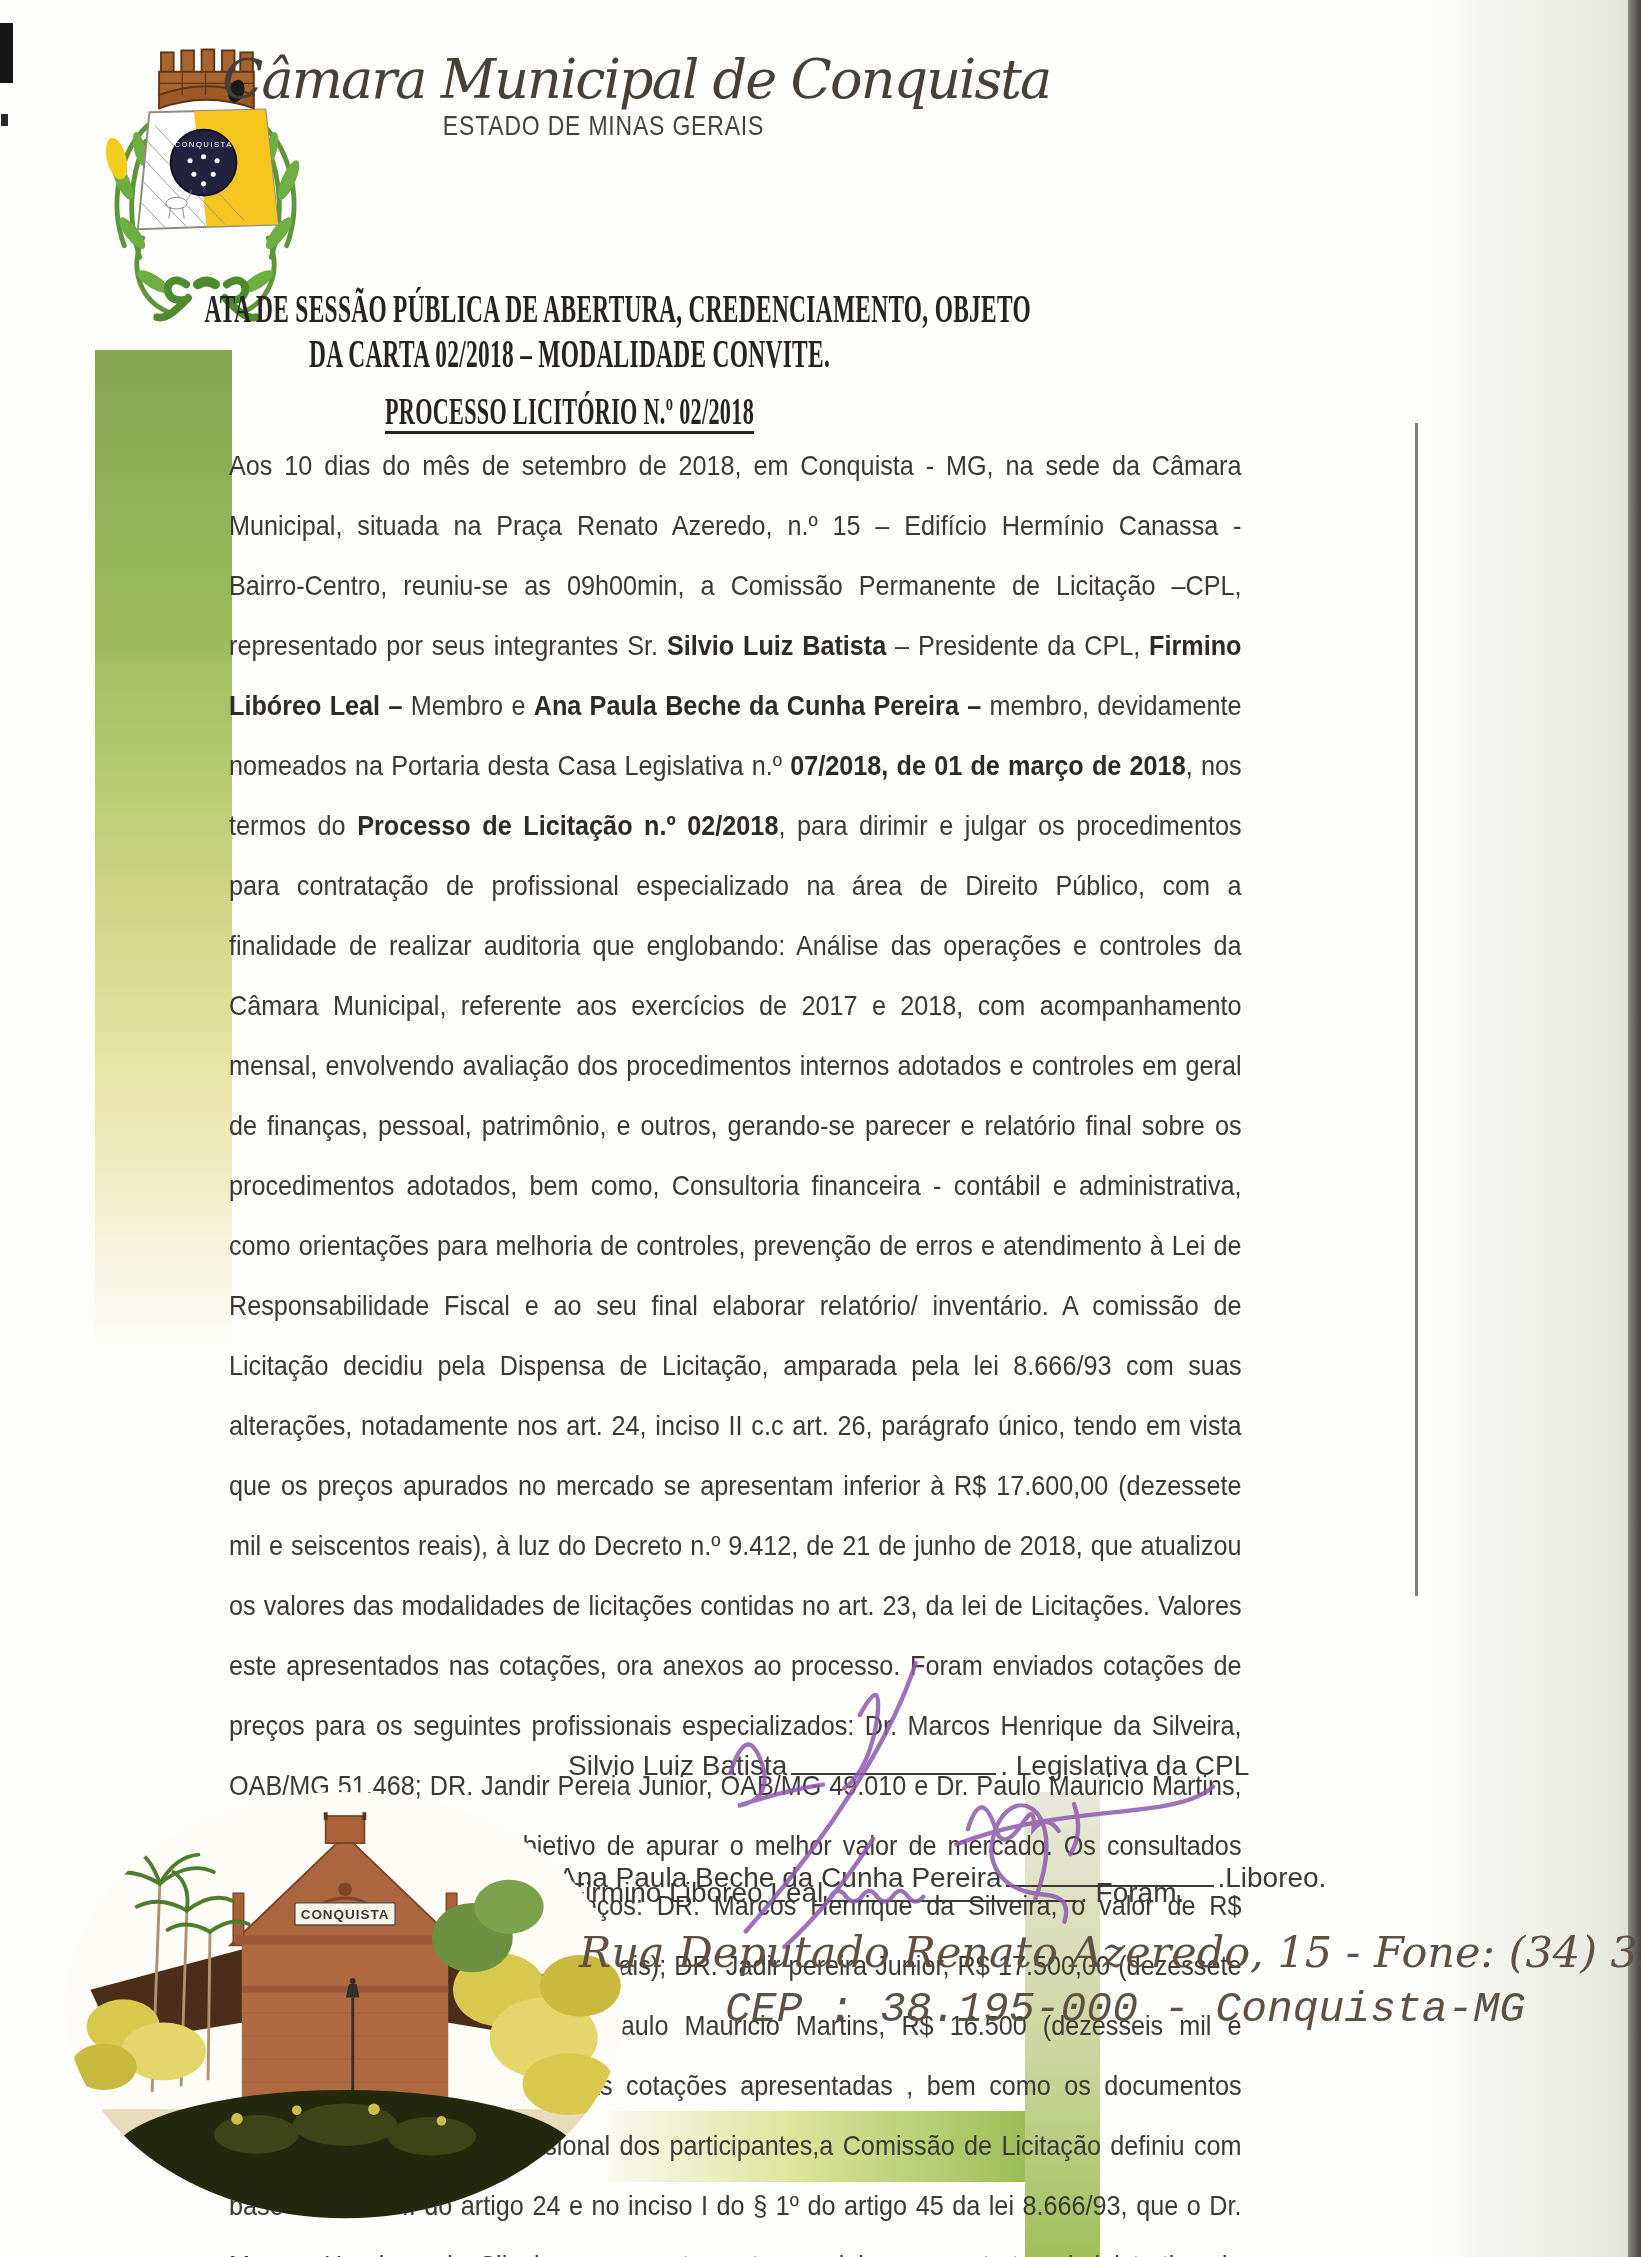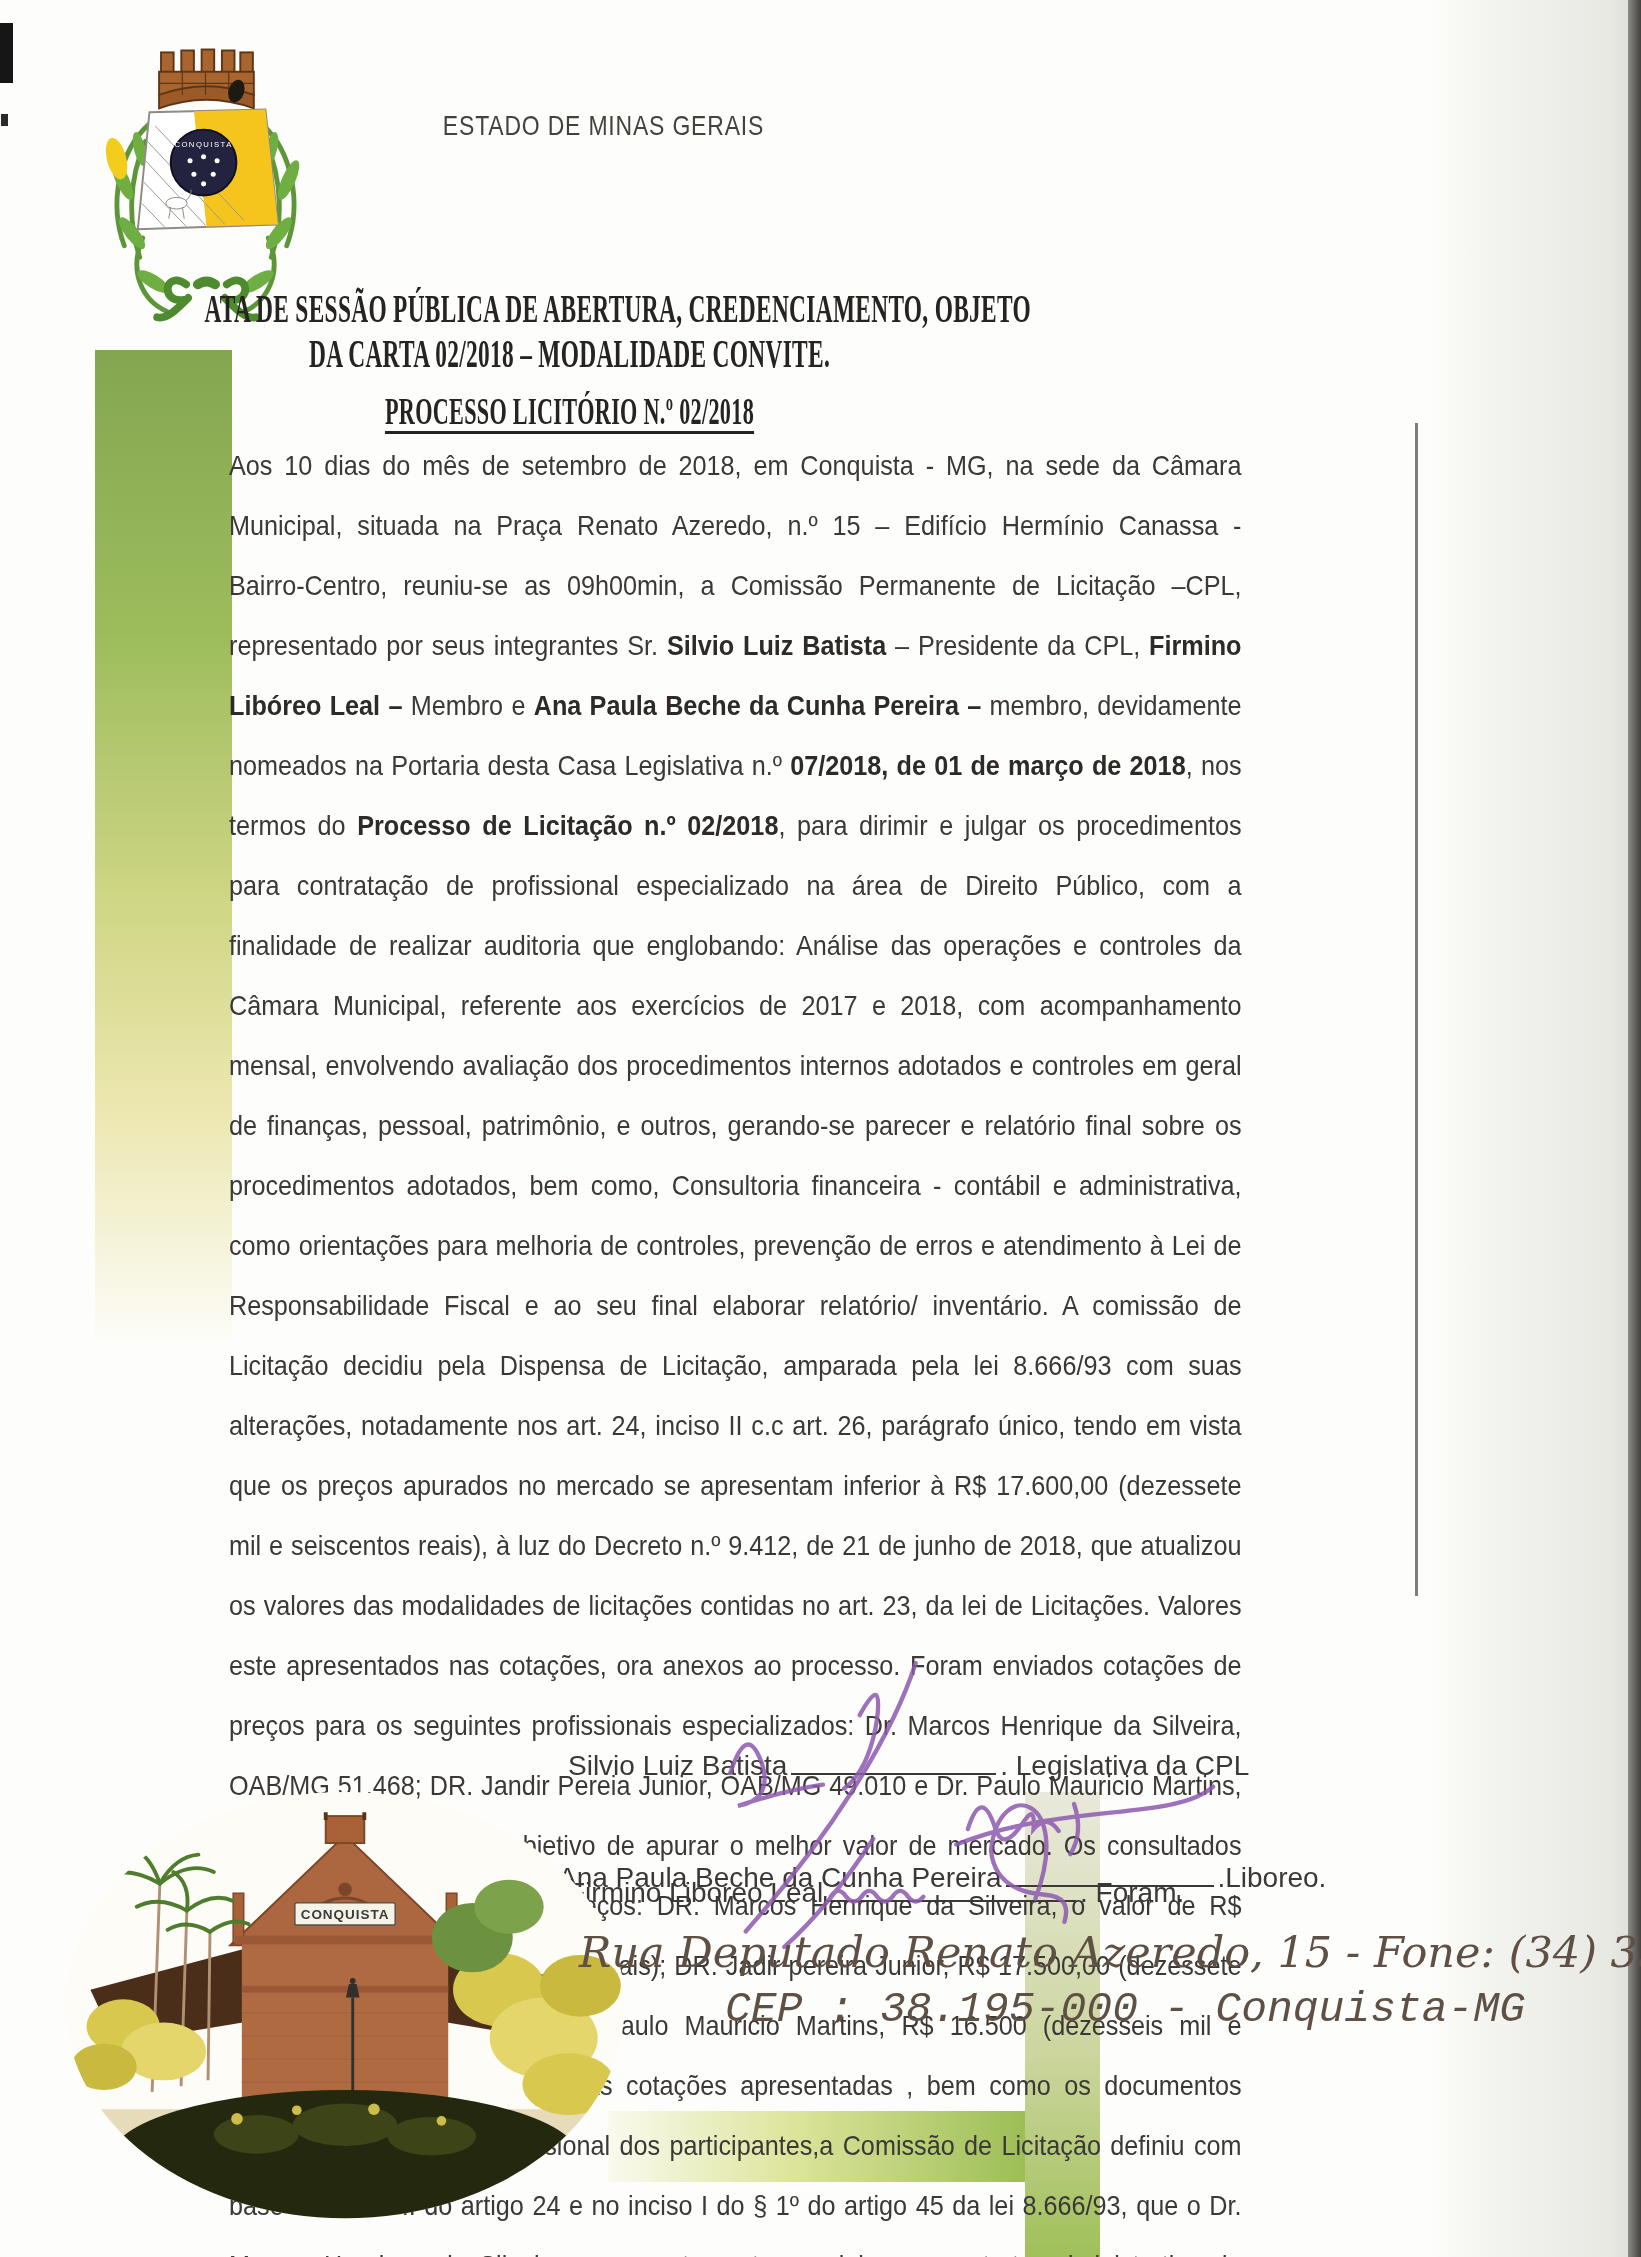--- a/index.html
+++ b/index.html
@@ -175,20 +175,21 @@
 
     <g stroke="#4e8a2e" stroke-width="8" fill="none" stroke-linecap="round">
       <path d="M100,258 C78,242 72,278 98,274"></path>
       <path d="M142,258 C164,242 170,278 144,274"></path>
       <path d="M102,272 C88,286 80,294 70,292"></path>
       <path d="M140,272 C154,286 162,294 172,292"></path>
       <path d="M112,258 q9,-6 18,0" stroke-width="10"></path>
     </g>
   </svg>
 
+  <div class="org-title">Câmara Municipal de Conquista</div>
   <div class="state-line">ESTADO DE MINAS GERAIS</div>
 
   <div class="ata-heading">
     <div>ATA DE SESSÃO PÚBLICA DE ABERTURA, CREDENCIAMENTO, OBJETO</div>
     <div>DA CARTA 02/2018 –  MODALIDADE CONVITE.</div>
   </div>
   <div class="process-line">
     <span>PROCESSO LICITÓRIO N.º 02/2018</span>
   </div>
 

